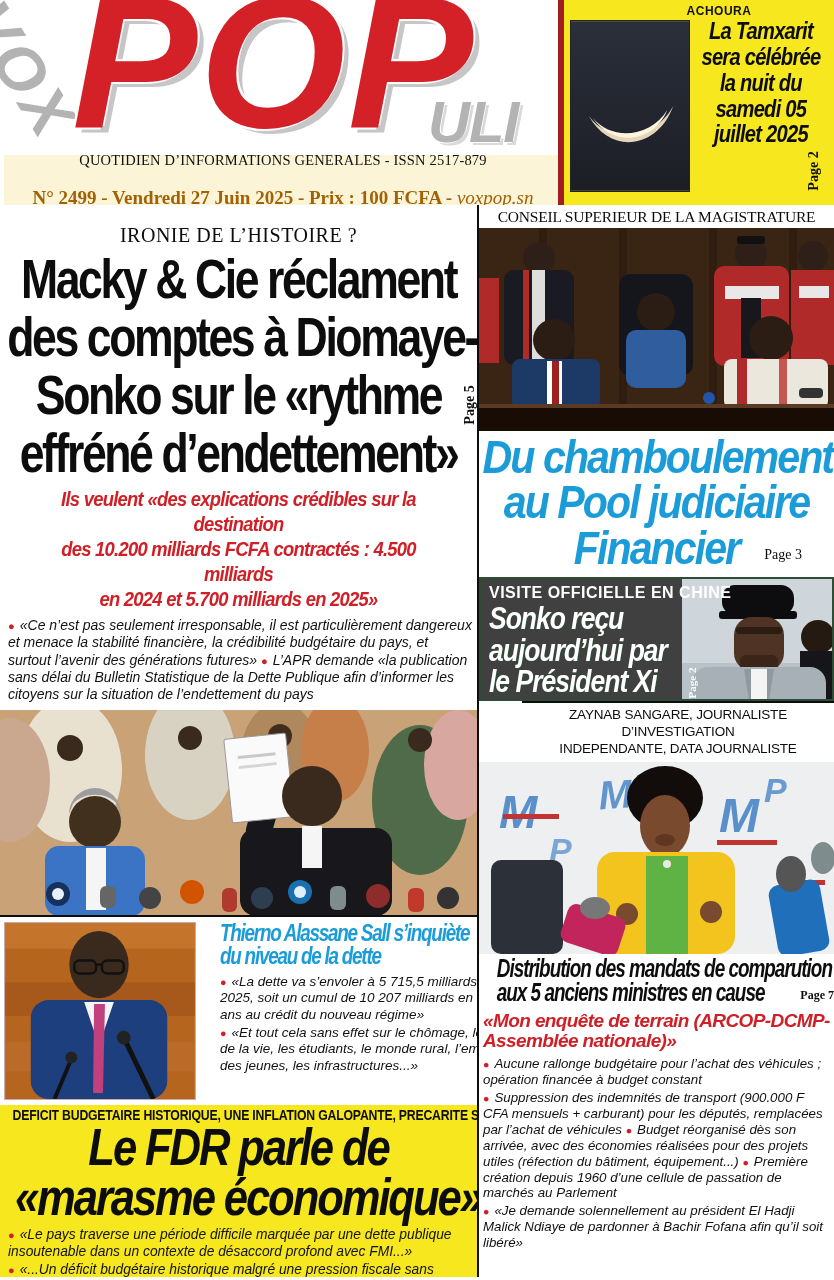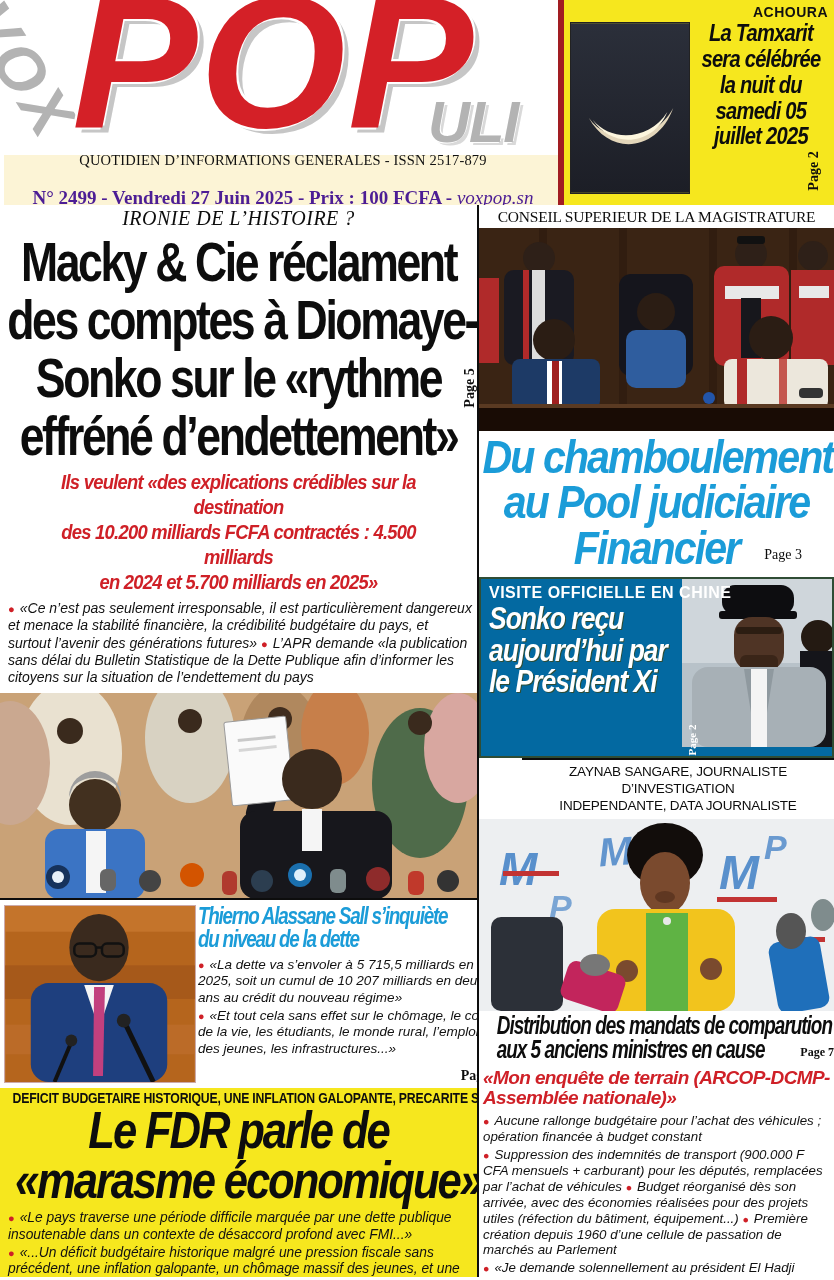--- a/index.html
+++ b/index.html
@@ -15,58 +15,58 @@
   .pop { position:absolute; left:72px; top:-46px; font-size:188px; font-weight:900; font-style:italic;
          color:#d42027; letter-spacing:2px;
          text-shadow:-2px -2px 0 #fff, 2px -2px 0 #fff, -2px 2px 0 #fff, 6px 5px 0 #c6c6c6; }
   .uli { position:absolute; left:428px; top:88px; font-size:58px; font-weight:900; font-style:italic;
          color:#b3b3b3; letter-spacing:-1px;
          text-shadow:-1px -1px 0 #fff, 1px -1px 0 #fff, -1px 1px 0 #fff, 3px 3px 0 #d9d9d9; }
   .cream { position:absolute; left:4px; bottom:0; width:100%; height:50px; background:#fcf4d6;
            display:flex; flex-direction:column; justify-content:center; text-align:center;
            font-family:"Liberation Serif", serif; }
   .tagline { font-size:14.5px; letter-spacing:.2px; color:#111; }
-  .issueline { font-size:19px; font-weight:700; color:#4c1d95; margin-top:18px; }
+  .issueline { font-size:19px; font-weight:700; color:#a16207; margin-top:18px; }
   .issueline .site { font-weight:400; font-style:italic; }
 
   .achoura { position:relative; width:276px; height:205px; background:#f6e71e; border-left:6px solid #a11d22;
              padding:4px 6px 6px 6px; }
-  .achoura-kicker { text-align:right; font-size:14px; font-weight:700; letter-spacing:.5px; color:#111;
+  .achoura-kicker { text-align:center; font-size:12px; font-weight:700; letter-spacing:.5px; color:#111;
                     margin-bottom:2px; margin-left:40px; }
   .achoura-body { display:flex; height:172px; }
   .moonphoto { width:120px; height:172px; flex:none; border:1px solid #222; }
   .achoura-headline { flex:1; padding:6px 2px 0 6px; font-size:21px; line-height:1.12; font-weight:800;
                       font-style:italic; letter-spacing:-.8px; text-align:center; color:#0d0d0d;
                       transform:scale(.96,1.1); }
   .achoura-page { position:absolute; right:1px; bottom:26px; font-family:"Liberation Serif", serif;
                   font-size:11px; transform:rotate(-90deg); transform-origin:center; color:#111; }
 
   
   .main { display:flex; height:1072px; }
   .col-left { width:479px; height:100%; border-right:2px solid #0d0d0d; overflow:hidden; }
   .col-right { width:355px; height:100%; overflow:hidden; }
 
   
   .lead-kicker { text-align:center; font-family:"Liberation Serif", serif; font-size:20px;
-                 letter-spacing:.5px; padding:2px 0 0 0; color:#0d0d0d;font-style:italic; }
+                 letter-spacing:.5px; padding:19px 0 0 0; color:#0d0d0d; }
   .lead-headline { position:relative; text-align:center; padding:4px 0 2px 0; }
   .lead-headline .hl { display:block; white-space:nowrap; font-size:46px; font-weight:800;
                        letter-spacing:-2.5px; line-height:1.26; color:#0d0d0d;
                        transform:scale(.97,1.22); }
   .vpage { display:inline-block; font-family:"Liberation Serif", serif; font-weight:700; font-size:14px; color:#0d0d0d; }
   .lead-pageref { position:absolute; right:-12px; top:150px; transform:rotate(-90deg); }
   .lead-subhead { text-align:center; color:#cf2027; font-weight:800; font-style:italic;
                   font-size:20px; line-height:1.2; letter-spacing:-.8px; padding:4px 10px 6px 10px;
                   transform:scale(.92,1.04); }
   .lead-bullets { padding:2px 4px 6px 8px; font-style:italic; font-size:14px; line-height:1.24; color:#111; }
   .b::before { content:"●"; color:#cf2027; font-style:normal; margin-right:5px; font-size:.8em; }
   .photo { display:block; }
 
   
-  .thierno { display:flex; border-top:2px solid #0d0d0d; padding:5px 4px 4px 4px; gap:2px; height:190px;
+  .thierno { display:flex; border-top:2px solid #0d0d0d; padding:5px 4px 4px 4px; gap:24px; height:190px;
              background:#fff;justify-content:space-between; }
   .thierno-photo { flex:none; border:1px solid #caa; }
   .thierno-right { position:relative; flex:1; }
   .thierno-headline { color:#1b9cd8; font-weight:800; font-style:italic; font-size:23px;
                       letter-spacing:-1.5px; line-height:1.0; white-space:nowrap;
                       transform:scaleX(.82); transform-origin:left; }
   .thierno-bullets { margin-top:6px; font-style:italic; font-size:13.5px; line-height:1.22; color:#111; }
   .thierno-page { position:absolute; right:2px; bottom:0; }
 
   
@@ -79,21 +79,21 @@
   .fdr-bullets { margin-top:4px; font-style:italic; font-size:13.8px; line-height:1.18; color:#111; }
 
   
   .mag-kicker { text-align:center; font-family:"Liberation Serif", serif; font-size:15.5px;
                 letter-spacing:-.2px; padding:3px 0 2px 0; color:#0d0d0d; }
   .pool-headline { position:relative; text-align:center; padding:4px 0 6px 0; }
   .pool-headline .hl { display:block; white-space:nowrap; font-size:42px; font-weight:800; font-style:italic;
                        letter-spacing:-2px; line-height:1.08; color:#1b9cd8; transform:scale(.98,1.1); }
   .pool-page { position:absolute; right:32px; bottom:14px; font-weight:400; }
 
-  .chine { position:relative; height:181px; background:#0369a1; border:2px solid #2f4d35; overflow:hidden; }
+  .chine { position:relative; height:124px; background:#404040; border:2px solid #2f4d35; overflow:hidden; }
   .chine-photo { position:absolute; right:0; top:0; }
   .chine-kicker { position:relative; color:#fff; font-size:16px; font-weight:700; letter-spacing:.5px;
                   padding:5px 0 0 8px; }
   .chine-headline { position:relative; padding:2px 0 0 8px; }
   .chine-headline .hl { display:block; white-space:nowrap; font-size:27px; font-weight:800; font-style:italic;
                         letter-spacing:-1px; line-height:1.17; color:#fff; transform:scale(.98,1.15);
                         transform-origin:left; text-shadow:1px 1px 0 #2f4d35; }
   .chine-page { position:absolute; left:196px; bottom:10px; transform:rotate(-90deg); color:#fff;
                 font-family:"Liberation Serif", serif; font-size:11px; font-weight:700; }
 

